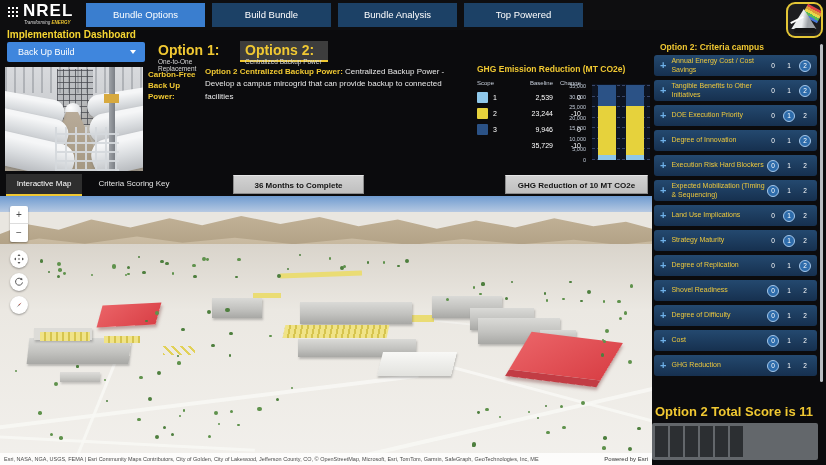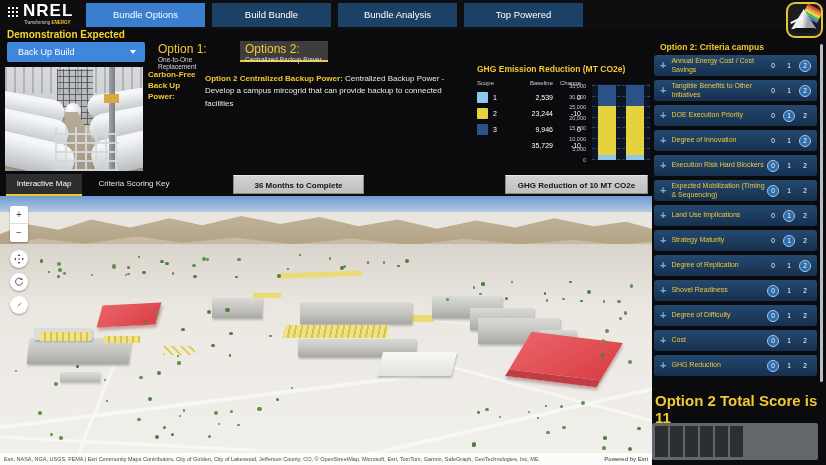--- a/index.html
+++ b/index.html
@@ -28,21 +28,21 @@
   .badge-beam{position:absolute;left:2px;top:15px;width:14px;height:2px;background:#fff;transform:rotate(-26deg);}
   .badge-label{position:absolute;left:50%;bottom:3px;width:22px;height:5px;margin-left:-11px;background:#141416;border-radius:2px;}
 
   
   .demo-title{position:absolute;left:7px;top:29px;font-size:10px;font-weight:bold;color:#f5d532;}
   .dropdown{position:absolute;left:7px;top:42px;width:138px;height:20px;background:#3f86dd;border-radius:2px;
             font-size:9px;line-height:20px;padding-left:11px;box-sizing:border-box;cursor:pointer;}
   .caret{position:absolute;right:9px;top:8px;width:0;height:0;
          border-left:3.5px solid transparent;border-right:3.5px solid transparent;border-top:4.5px solid #fff;}
   .opt-tab{position:absolute;top:41px;height:21px;padding:1px 5px 0 5px;box-sizing:border-box;cursor:pointer;}
-  .opt-tab .t{font-size:12px;font-weight:normal;color:#f0c832;}
+  .opt-tab .t{font-size:14px;font-weight:bold;color:#f0c832;}
   .opt-tab .s{font-size:6.5px;color:#d9d9d9;}
   .opt-tab.active{background:#3d3d3d;border-bottom:2px solid #f0c832;}
   .opt1{left:153px;width:84px;}
   .opt2{left:240px;width:88px;}
 
   
   .photo{position:absolute;left:5px;top:67px;width:138px;height:104px;overflow:hidden;
          background:linear-gradient(180deg,#d8dadd 0%,#cfd1d4 30%,#bdb7ab 70%,#a89f90 100%);}
   .photo div{position:absolute;}
   .ph-bgstruct{left:0;top:0;width:138px;height:26px;
@@ -58,21 +58,21 @@
       background:linear-gradient(180deg,#b8ab99,#a59882);}
   .tank{border-radius:16px;background:linear-gradient(180deg,#f5f6f7 15%,#d9dcdf 55%,#b9bcc0 100%);
       box-shadow:0 2px 3px rgba(80,80,80,.35);}
   .ph-pipe{left:104px;top:0;width:6px;height:104px;background:linear-gradient(90deg,#9fa3a8,#7b7f85);}
   .ph-valve{left:99px;top:27px;width:15px;height:9px;background:#d7a93e;}
   .ph-rail{left:50px;top:60px;width:64px;height:44px;opacity:.92;background:
       repeating-linear-gradient(90deg,#d5d9dd 0 2px,transparent 2px 10px),
       repeating-linear-gradient(0deg,#d5d9dd 0 2px,transparent 2px 9px);}
   .desc-label{position:absolute;left:148px;top:69px;width:54px;font-size:8px;font-weight:bold;
               color:#f0c832;line-height:1.4;}
-  .desc-body{position:absolute;left:205px;top:73px;width:262px;font-size:8px;line-height:1.55;color:#e8e8e8;}
+  .desc-body{position:absolute;left:205px;top:66px;width:262px;font-size:8px;line-height:1.55;color:#e8e8e8;}
   .desc-body b{color:#f0c832;}
 
   
   .ghg-title{position:absolute;left:477px;top:64px;font-size:8.5px;font-weight:bold;color:#f0c832;}
   .gt-head{position:absolute;left:477px;top:80px;display:grid;grid-template-columns:40px 36px 28px;
            font-size:6px;color:#c8d0dc;}
   .gt-head span:nth-child(2),.gt-head span:nth-child(3){text-align:right;}
   .gt-rows{position:absolute;left:477px;top:89px;}
   .gt-row{display:grid;grid-template-columns:40px 36px 28px;align-items:center;height:16px;
           font-size:7px;color:#fff;}
@@ -91,21 +91,21 @@
   .crit-list{position:absolute;left:654px;top:55px;width:163px;}
   .crit-row{position:relative;display:flex;align-items:center;min-height:19px;margin-bottom:4px;
             border-radius:3px;background:linear-gradient(180deg,#24496f,#16304f);padding:1px 0;}
   .crit-plus{color:#6fb1e8;font-size:11px;font-weight:bold;margin:0 5px 0 6px;cursor:pointer;line-height:1;}
   .crit-label{flex:1;font-size:7px;color:#edc83d;line-height:1.2;padding-right:2px;}
   .crit-scores{display:flex;gap:4px;margin-right:6px;}
   .score{width:12px;height:12px;line-height:12px;text-align:center;font-size:6.5px;color:#fff;
          border-radius:50%;box-sizing:border-box;cursor:pointer;}
   .score.sel{background:#2e6cab;border:1px solid #a5c7ea;line-height:10px;}
   .scrollbar{position:absolute;left:820px;top:44px;width:3px;height:338px;background:#b9bdc1;border-radius:2px;}
-  .total-label{position:absolute;left:655px;top:392px;font-size:15px;font-weight:bold;color:#f0c832;}
+  .total-label{position:absolute;left:655px;top:404px;font-size:13px;font-weight:bold;color:#f0c832;}
   .progress{position:absolute;left:652px;top:423px;width:166px;height:37px;background:#63676b;border-radius:2px;
             display:flex;align-items:center;gap:2px;padding-left:3px;box-sizing:border-box;}
   .pseg{width:13px;height:31px;background:#2c2f32;}
 
   
   .map-tab{position:absolute;top:174px;height:20px;line-height:20px;text-align:center;font-size:8px;cursor:pointer;}
   .map-tab.active{left:6px;width:76px;background:#2e2e2e;border-bottom:2px solid #f0c832;color:#fff;}
   .map-tab.plain{left:90px;width:88px;color:#e2e2e2;}
   .info-box{position:absolute;top:175px;height:19px;line-height:19px;text-align:center;font-size:8px;font-weight:bold;
             color:#141414;background:linear-gradient(#d2d2d2,#bfbfbf);border:1px solid #8d8d8d;border-top-color:#e6e6e6;
@@ -163,21 +163,21 @@
     <div class="badge">
       <div class="badge-in">
         <div class="badge-rainbow"></div>
         <div class="badge-tri"></div>
         <div class="badge-beam"></div>
         <div class="badge-label"></div>
       </div>
     </div>
   </header>
 
-  <div class="demo-title">Demonstration Expected</div>
+  <div class="demo-title">Implementation Dashboard</div>
 
   <div class="dropdown">
     <span>Back Up Build</span>
     <span class="caret"></span>
   </div>
   <div class="opt-tab opt1">
     <div class="t">Option 1:</div>
     <div class="s">One-to-One Replacement</div>
   </div>
   <div class="opt-tab opt2 active">

